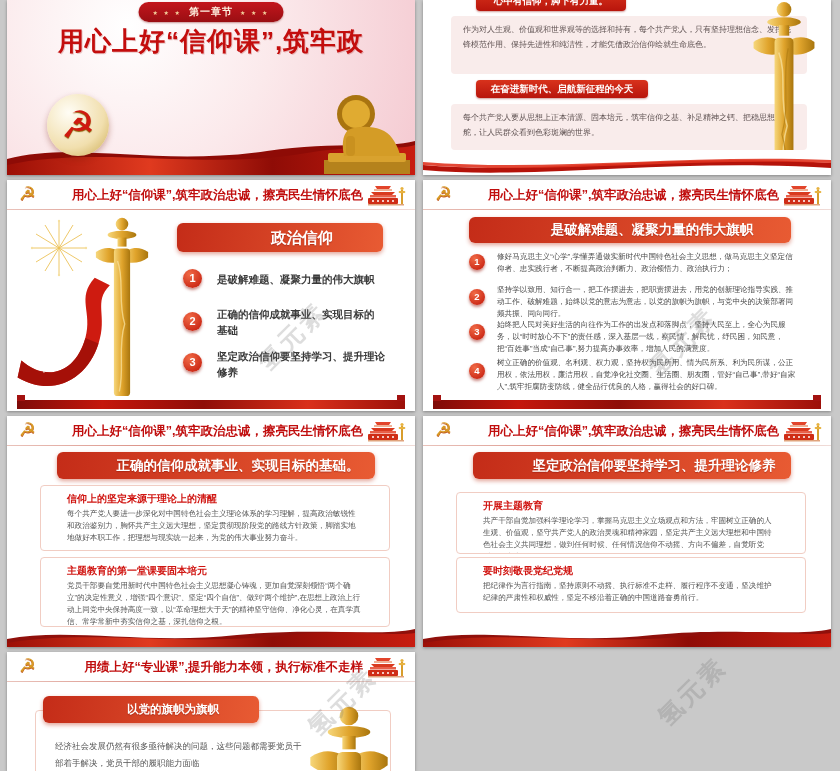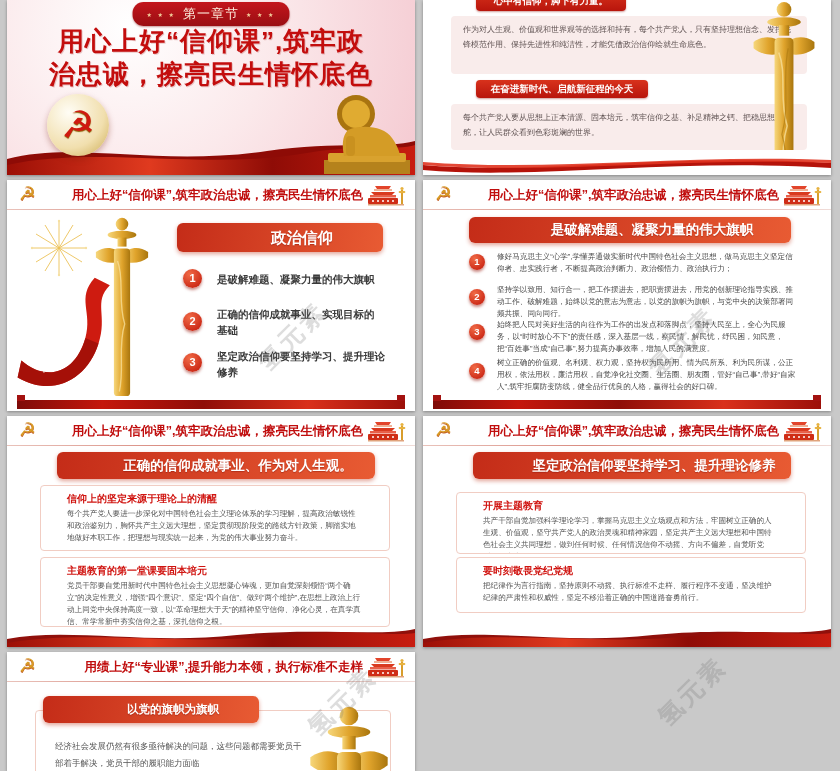--- a/index.html
+++ b/index.html
@@ -48,21 +48,21 @@
   .band::before { left:0; } .band::after { right:0; }
 
   .wave { position:absolute; left:0; bottom:0; width:100%; z-index:1; }
   .overwave { z-index:2; }
 
   .badge { position:absolute; left:50%; transform:translateX(-50%);
            display:flex; align-items:center; gap:7px; padding:3px 14px;
            border-radius:11px; background:linear-gradient(#c3161c,#9a0e13);
            box-shadow:0 1px 2px rgba(120,0,0,.4); white-space:nowrap; }
   .badge .stars { font-size:6px; letter-spacing:2px; color:#f3cf9b; }
-  .badge .btxt  { font-size:13px; font-weight:normal; color:#fdeedd; letter-spacing:1px; }
+  .badge .btxt  { font-size:10px; font-weight:bold; color:#fdeedd; letter-spacing:1px; }
 
   .cover-title { position:absolute; width:100%; text-align:center; font-weight:bold;
                  font-size:26px; color:#c30d0d; letter-spacing:1px;
                  text-shadow:1px 1px 0 rgba(150,0,0,.2); z-index:3; }
 
   .emblem3d { position:absolute; width:62px; height:62px; border-radius:50%;
               background:radial-gradient(circle at 35% 30%,#fffdf5,#f1dfae 60%,#caa94e);
               display:flex; align-items:center; justify-content:center;
               font-size:38px; color:#cf1a10; text-shadow:0 1px 1px #8c5c00;
               box-shadow:0 3px 6px rgba(120,30,10,.35); z-index:2; }
@@ -98,21 +98,20 @@
 <div class="page">
   <div class="grid">
 
     <div class="slide cover1">
       <div class="badge" style="top:2px">
         <span class="stars">★ ★ ★</span>
         <span class="btxt">第一章节</span>
         <span class="stars">★ ★ ★</span>
       </div>
       <div class="cover-title" style="top:24px">用心上好“信仰课”,筑牢政</div>
-      <div class="cover-title" style="top:57px">治忠诚，擦亮民生情怀底色</div>
       <div class="emblem3d" style="left:40px;top:94px">☭</div>
       <svg class="overwave" style="position:absolute;right:2px;top:80px" width="95" height="95" viewBox="0 0 95 95">
         <rect x="6" y="80" width="86" height="14" fill="#b5821c"></rect>
         <rect x="10" y="73" width="78" height="9" rx="2" fill="#d9a22e"></rect>
         <circle cx="38" cy="34" r="19" fill="#a97410"></circle>
         <circle cx="38" cy="34" r="14" fill="#e0ab31"></circle>
         <path d="M30,50 C44,44 66,46 74,58 C80,66 82,74 82,76 L26,76 C24,66 24,56 30,50 Z" fill="#d49c26"></path>
         <rect x="28" y="56" width="9" height="20" rx="4" fill="#c9911f"></rect>
       </svg>
       <svg class="wave" height="46" viewBox="0 0 408 46" preserveAspectRatio="none">
@@ -263,21 +262,21 @@
           <circle cx="22" cy="17" r="1" fill="#fff"></circle>
           <circle cx="27" cy="17" r="1" fill="#fff"></circle>
           <circle cx="32" cy="17" r="1" fill="#fff"></circle>
         <rect x="40" y="6" width="2" height="14" fill="#d89d2c"></rect>
           <ellipse cx="41" cy="8" rx="3.4" ry="1.2" fill="#e7b23f"></ellipse>
           <circle cx="41" cy="4.5" r="1.6" fill="#e7b23f"></circle>
         <rect x="7" y="20" width="36" height="1.5" fill="#e0a37c"></rect>
       </svg>
       <div class="hdr-line"></div>
 
-      <div class="banner" style="left:50px;top:36px;width:318px;height:27px;line-height:27px;font-size:13.5px">正确的信仰成就事业、作为对人生观。</div>
+      <div class="banner" style="left:50px;top:36px;width:318px;height:27px;line-height:27px;font-size:13.5px">正确的信仰成就事业、实现目标的基础。</div>
       <div class="obox" style="left:33px;top:141px;width:350px;height:70px">
         <h4>主题教育的第一堂课要固本培元</h4>
         <p>党员干部要自觉用新时代中国特色社会主义思想凝心铸魂，更加自觉深刻领悟“两个确立”的决定性意义，增强“四个意识”、坚定“四个自信”、做到“两个维护”,在思想上政治上行动上同党中央保持高度一致，以“革命理想大于天”的精神坚守信仰、净化心灵，在真学真信、常学常新中夯实信仰之基，深扎信仰之根。</p>
       </div>
       <div class="obox" style="left:33px;top:69px;width:350px;height:66px">
         <h4>信仰上的坚定来源于理论上的清醒</h4>
         <p>每个共产党人要进一步深化对中国特色社会主义理论体系的学习理解，提高政治敏锐性和政治鉴别力，胸怀共产主义远大理想，坚定贯彻现阶段党的路线方针政策，脚踏实地地做好本职工作，把理想与现实统一起来，为党的伟大事业努力奋斗。</p>
       </div>
       <svg class="wave" height="26" viewBox="0 0 408 26" preserveAspectRatio="none">
         <path d="M0,18 C60,6 140,24 230,14 C310,6 370,16 408,8 L408,26 L0,26 Z" fill="#90100b"></path>

